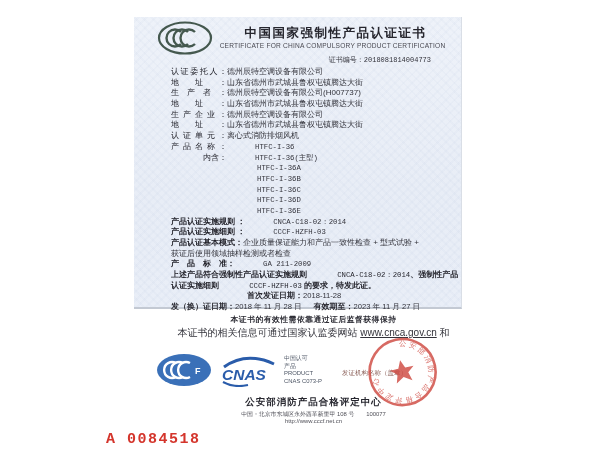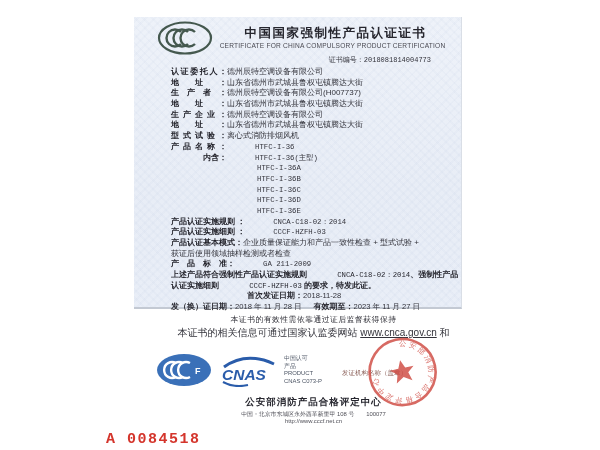--- a/index.html
+++ b/index.html
@@ -23,36 +23,36 @@
   .title { position:absolute; left:78px; right:2px; top:8px; text-align:center;
            font-size:12.5px; font-weight:bold; letter-spacing:1.5px; color:#26262e; }
   .subtitle { position:absolute; left:72px; right:2px; top:25px; text-align:center;
               font-size:6.6px; color:#4a4a52; letter-spacing:0.2px; }
   .certno { position:absolute; right:30px; top:38px; font-size:7px; color:#33333b; }
   .certno .num { font-family:"Liberation Mono", monospace; font-size:7px; }
 
   
   .bd { position:absolute; left:37px; right:13px; top:50px; font-size:8px; }
   .ln { height:10.7px; line-height:10.7px; white-space:nowrap; }
-  .lbl { display:inline-block; width:56px; font-weight:bold; color:#1e1e26;
+  .lbl { display:inline-block; width:56px; font-weight:normal; color:#1e1e26;
          text-align:justify; text-align-last:justify; vertical-align:top; }
   .lbl.r { text-align-last:right; }
   .lbl-long { font-weight:bold; color:#1e1e26; }
   .val { color:#33333b; }
   .code { font-family:"Liberation Mono", monospace; font-size:7.3px;padding-left:28px; }
   .indent { padding-left:58px; }
   .stmt { font-weight:600; color:#26262e; }
   .stmt .code { font-weight:400; }
   .first-issue { padding-left:76px; }
   .gap12 { display:inline-block; width:12px; }
   .dateval { font-size:7.6px; }
 
   
   .fcenter { position:absolute; left:32px; right:0; text-align:center; }
-  .n1 { top:297px; font-size:7.8px; font-weight:400; color:#2e2e36; letter-spacing:0.5px; }
+  .n1 { top:297px; font-size:7.8px; font-weight:700; color:#2e2e36; letter-spacing:0.5px; }
   .n2 { top:309px; font-size:10px; color:#33333b; }
   .n3 { top:321px; font-size:7.8px; color:#33333b; }
   .lnk { text-decoration:underline; }
   .cccf { position:absolute; left:22px; top:336px; }
   .cnas { position:absolute; left:86px; top:338px; }
   .acc { position:absolute; left:150px; top:338px; font-size:5.9px; line-height:7.6px; color:#4c5564; }
   .seal-caption { position:absolute; left:208px; top:352px; font-size:6.5px; color:#8a5f58; z-index:1; }
   .seal { position:absolute; left:232px; top:318px; z-index:2; opacity:0.82; transform:rotate(-12deg); }
   .orgname { top:379px; font-size:9.5px; font-weight:bold; letter-spacing:1px; color:#26262e; }
   .orgaddr { top:393px; font-size:5.9px; color:#4f4f57; }
@@ -82,21 +82,21 @@
       </div>
     </div>
 
     <div class="bd">
       <div class="ln"><b class="lbl">认证委托人：</b><span class="val">德州辰特空调设备有限公司</span></div>
       <div class="ln"><b class="lbl">地址：</b><span class="val">山东省德州市武城县鲁权屯镇腾达大街</span></div>
       <div class="ln"><b class="lbl">生产者：</b><span class="val">德州辰特空调设备有限公司(H007737)</span></div>
       <div class="ln"><b class="lbl">地址：</b><span class="val">山东省德州市武城县鲁权屯镇腾达大街</span></div>
       <div class="ln"><b class="lbl">生产企业：</b><span class="val">德州辰特空调设备有限公司</span></div>
       <div class="ln"><b class="lbl">地址：</b><span class="val">山东省德州市武城县鲁权屯镇腾达大街</span></div>
-      <div class="ln"><b class="lbl">型式试验：</b><span class="val">离心式消防排烟风机</span></div>
+      <div class="ln"><b class="lbl">认证单元：</b><span class="val">离心式消防排烟风机</span></div>
       <div class="ln"><b class="lbl">产品名称：</b><span class="val code">HTFC-I-36</span></div>
       <div class="ln"><b class="lbl r">内含：</b><span class="val code">HTFC-I-36(主型)</span></div>
       <div class="ln indent"><span class="val code">HTFC-I-36A</span></div>
       <div class="ln indent"><span class="val code">HTFC-I-36B</span></div>
       <div class="ln indent"><span class="val code">HTFC-I-36C</span></div>
       <div class="ln indent"><span class="val code">HTFC-I-36D</span></div>
       <div class="ln indent"><span class="val code">HTFC-I-36E</span></div>
       <div class="ln"><b class="lbl-long">产品认证实施规则 ：</b><span class="val code">CNCA-C18-02：2014</span></div>
       <div class="ln"><b class="lbl-long">产品认证实施细则 ：</b><span class="val code">CCCF-HZFH-03</span></div>
       <div class="ln"><b class="lbl-long">产品认证基本模式：</b><span class="val">企业质量保证能力和产品一致性检查 + 型式试验 +</span></div>

